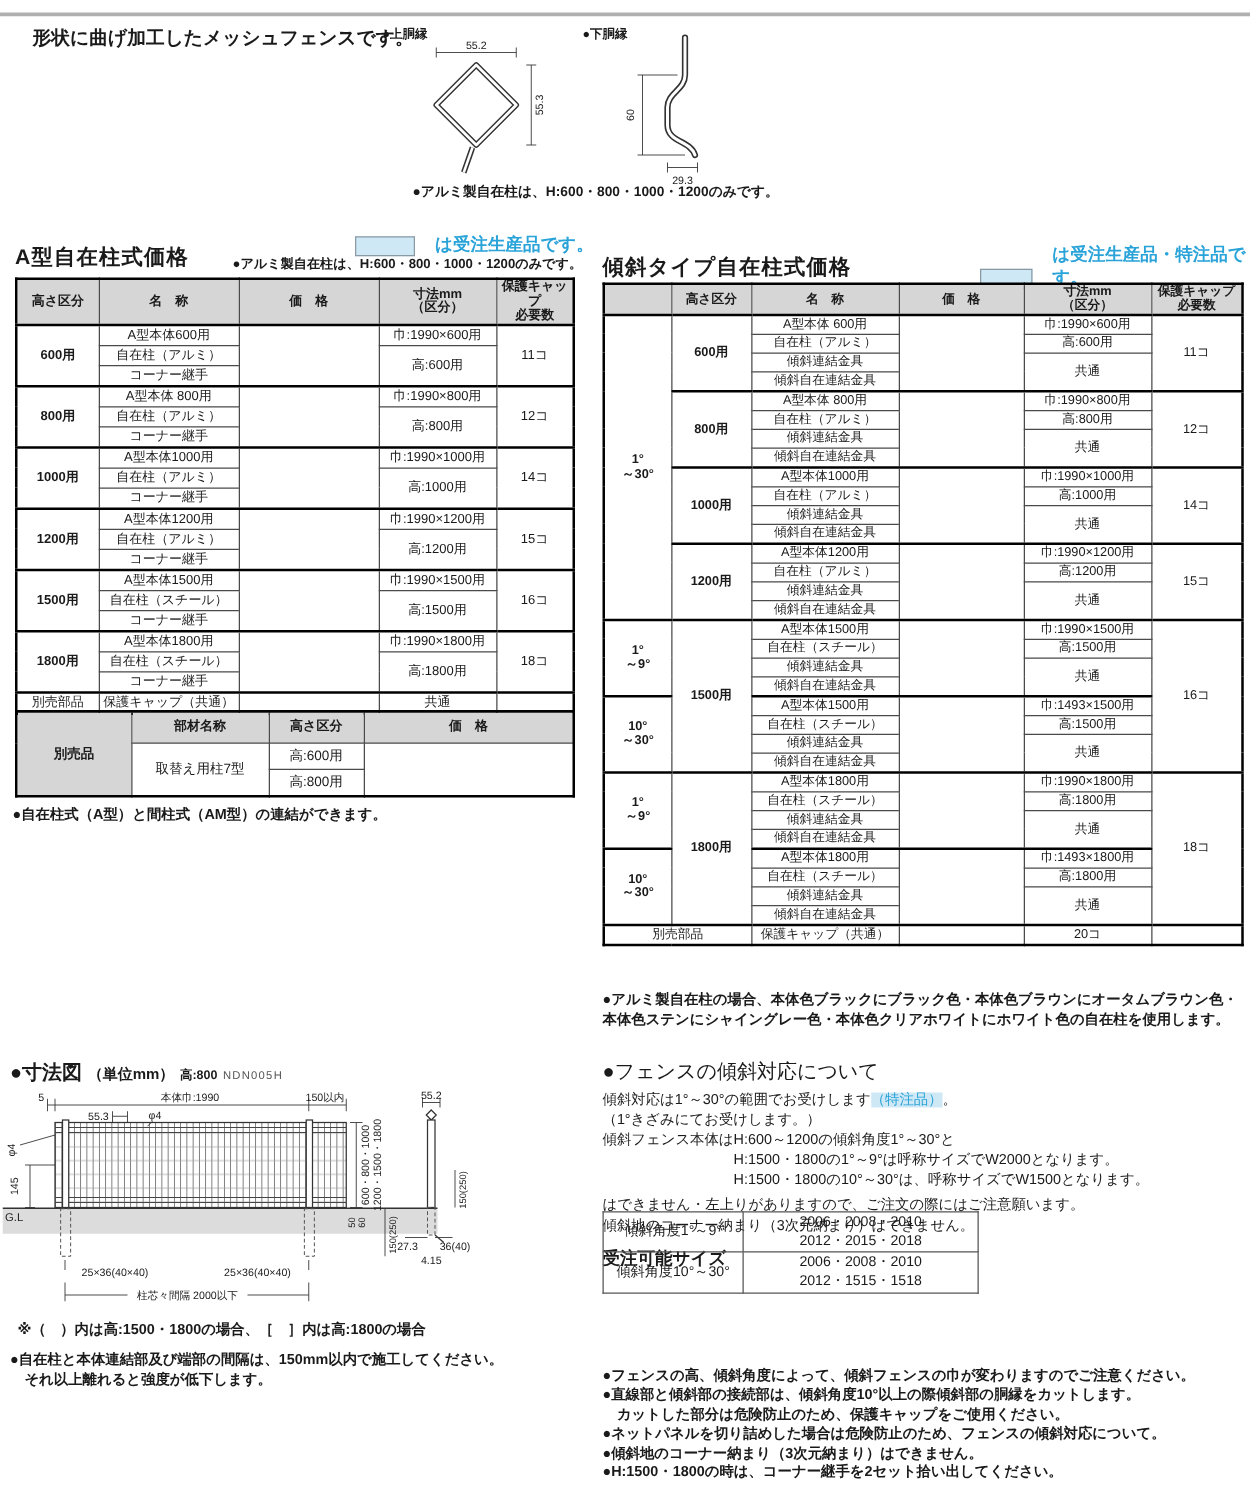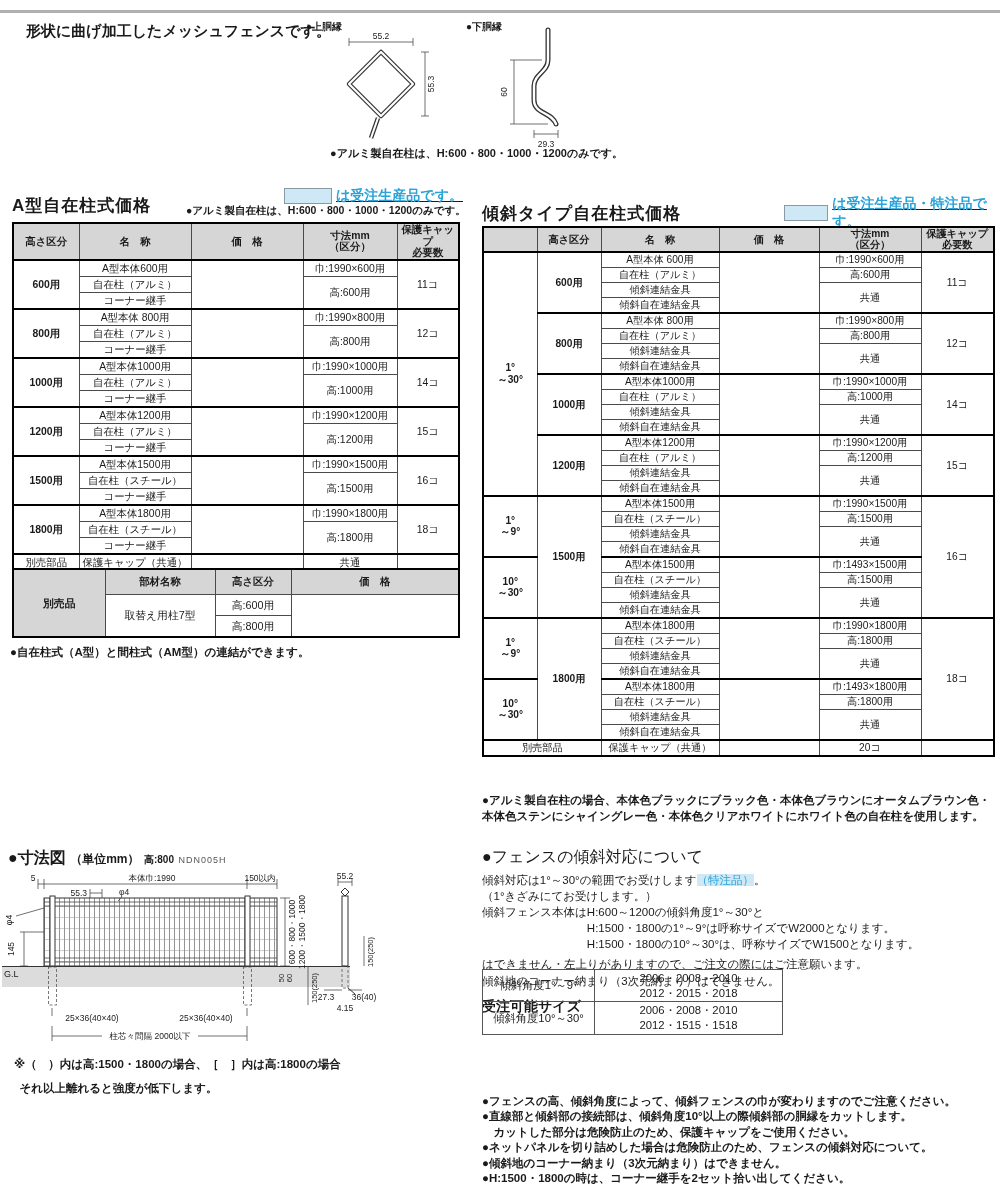--- a/index.html
+++ b/index.html
@@ -5,21 +5,21 @@
   html,body{margin:0;padding:0;background:#fff;}
   .page{position:relative;width:1000px;height:1192px;background:#fff;overflow:hidden;
         font-family:"Liberation Sans","DejaVu Sans",sans-serif;color:#1a1a1a;}
   .abs{position:absolute;}
   .rule-top{left:0;top:10px;width:1000px;height:3px;background:#b0b0b0;}
   .intro{left:26px;top:20px;font-size:15px;font-weight:bold;line-height:1.4;}
   .mini-label{font-size:10px;font-weight:bold;}
   .alumi-note{font-size:11px;font-weight:bold;}
   .sec-title{font-size:17px;font-weight:bold;letter-spacing:1px;}
   .small-note{font-size:10.5px;font-weight:bold;}
-  .legend{display:flex;align-items:center;gap:4px;text-decoration:underline;}
+  .legend{display:flex;align-items:flex-end;gap:16px;}
   .legend .swatch{width:46px;height:14px;background:#cfe8f6;border:1px solid #8a9aa4;}
   .legend .ltext{font-size:14px;font-weight:bold;color:#29a3d8;}
   table.pt{border-collapse:collapse;border:2px solid #000;table-layout:fixed;}
   table.pt th,table.pt td{border:1px solid #4a4a4a;font-size:10.4px;text-align:center;
         padding:0 2px;height:15px;line-height:1.12;overflow:hidden;white-space:pre-line;}
   table.pt th{background:#d6d6d6;font-weight:bold;height:34px;}
   tr.gt>td{border-top:2px solid #000;}
   td.hc{font-weight:bold;}
   td.ang{text-align:left;padding-left:5px;font-weight:bold;}
   td.sz{font-size:9.9px;}
@@ -318,20 +318,21 @@
     <text x="371" y="84" text-anchor="middle" class="dimtext7" transform="rotate(-90 371 84)">150(250)</text>
     <line x1="322" y1="122" x2="340" y2="122" class="dimline"></line>
       <line x1="346" y1="122" x2="360" y2="122" class="dimline"></line>
     <text x="324" y="132" text-anchor="middle" class="dimtext">27.3</text>
     <text x="362" y="132" text-anchor="middle" class="dimtext">36(40)</text>
     <text x="343" y="143" text-anchor="middle" class="dimtext">4.15</text>
   </svg>
 
   <div class="abs body-note" style="left:14px;top:1056px;font-weight:bold;">※（　）内は高:1500・1800の場合、［　］内は高:1800の場合</div>
   <div class="abs body-note" style="left:8px;top:1080px;font-weight:bold;">
+    <div>●自在柱と本体連結部及び端部の間隔は、150mm以内で施工してください。</div>
     <div>　それ以上離れると強度が低下します。</div>
   </div>
 
   <div class="abs legend" style="left:752px;top:195px;padding-left:32px;">
     <span class="swatch"></span>
     <span class="ltext">は受注生産品・特注品です。</span>
   </div>
   <div class="abs sec-title" style="left:482px;top:202px;">傾斜タイプ自在柱式価格</div>
 
   <table class="abs pt" id="tableB" style="left:482px;top:226px;width:511px;">

